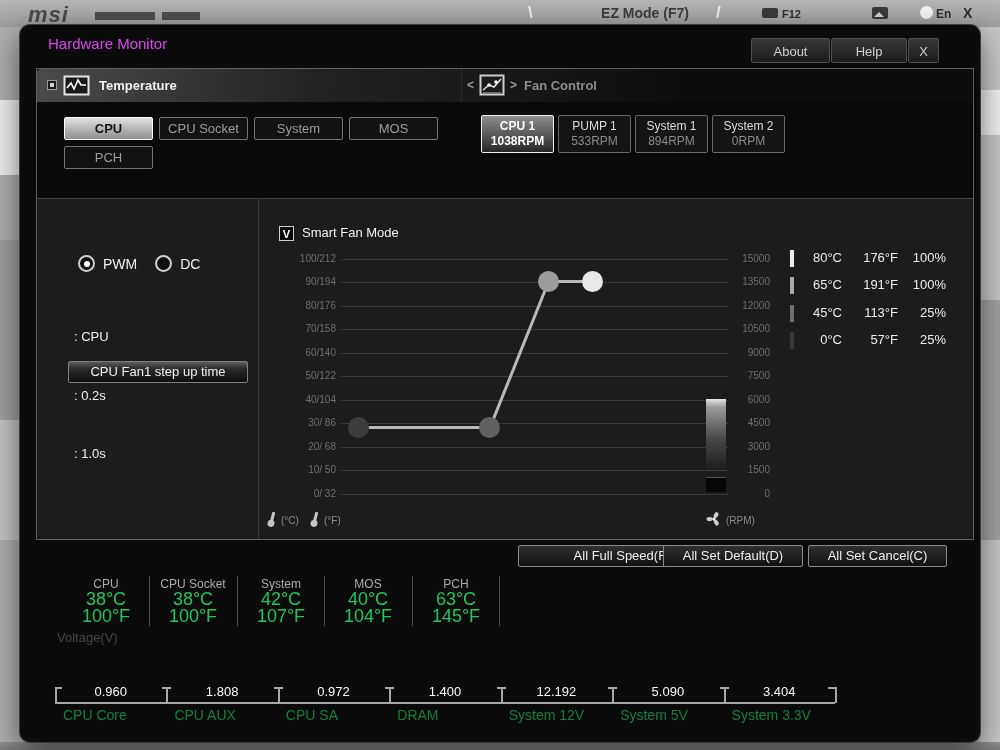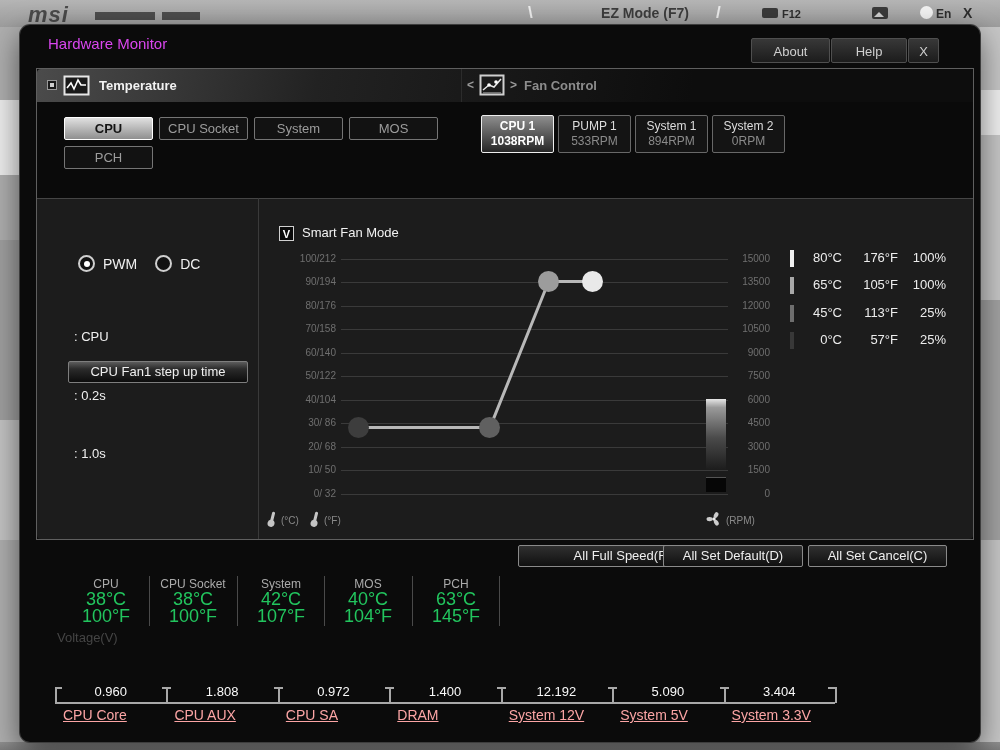--- a/index.html
+++ b/index.html
@@ -73,21 +73,21 @@
   .t-col{position:absolute;width:86px;text-align:center;}
   .t-label{font-size:12px;color:#ababab;line-height:14px;}
   .t-val{font-size:18px;color:#22c55e;line-height:17px;}
   .t-sep{position:absolute;top:551px;width:1px;height:50px;background:#4a4a4a;}
   .v-section{position:absolute;left:37px;top:605px;font-size:13px;color:#454545;}
   
   .ruler-line{position:absolute;left:35px;top:677px;width:780px;height:2px;background:#a8a8a8;}
   .tickv{position:absolute;top:662px;width:2px;height:16px;background:#a8a8a8;}
   .tickcap{position:absolute;top:662px;height:2px;background:#a8a8a8;}
   .v-val{position:absolute;top:659px;height:16px;font-size:13px;color:#fafafa;text-align:center;}
-  .v-lab{position:absolute;top:682px;font-size:14px;color:#fca5a5;text-decoration:underline;}
+  .v-lab{position:absolute;top:682px;font-size:14px;color:#15803d;}
 </style>
 </head>
 <body>
 
 <div class="screen">
 
   <div class="topstrip">
     <div class="brand">msi</div>
     <div class="ghost" style="left:95px;width:60px;"></div>
     <div class="ghost" style="left:162px;width:38px;"></div>
@@ -251,21 +251,21 @@
 
     <div class="fp-row" style="top:225px;">
       <div class="fp-bar" style="background:#f0f0f0;"></div>
       <div class="fp-c">80°C</div>
       <div class="fp-f">176°F</div>
       <div class="fp-p">100%</div>
     </div>
     <div class="fp-row" style="top:252px;">
       <div class="fp-bar" style="background:#a8a8a8;"></div>
       <div class="fp-c">65°C</div>
-      <div class="fp-f">105°F</div>
+      <div class="fp-f">191°F</div>
       <div class="fp-p">100%</div>
     </div>
     <div class="fp-row" style="top:280px;">
       <div class="fp-bar" style="background:#6e6e6e;"></div>
       <div class="fp-c">45°C</div>
       <div class="fp-f">113°F</div>
       <div class="fp-p">25%</div>
     </div>
     <div class="fp-row" style="top:307px;">
       <div class="fp-bar" style="background:#383838;"></div>

